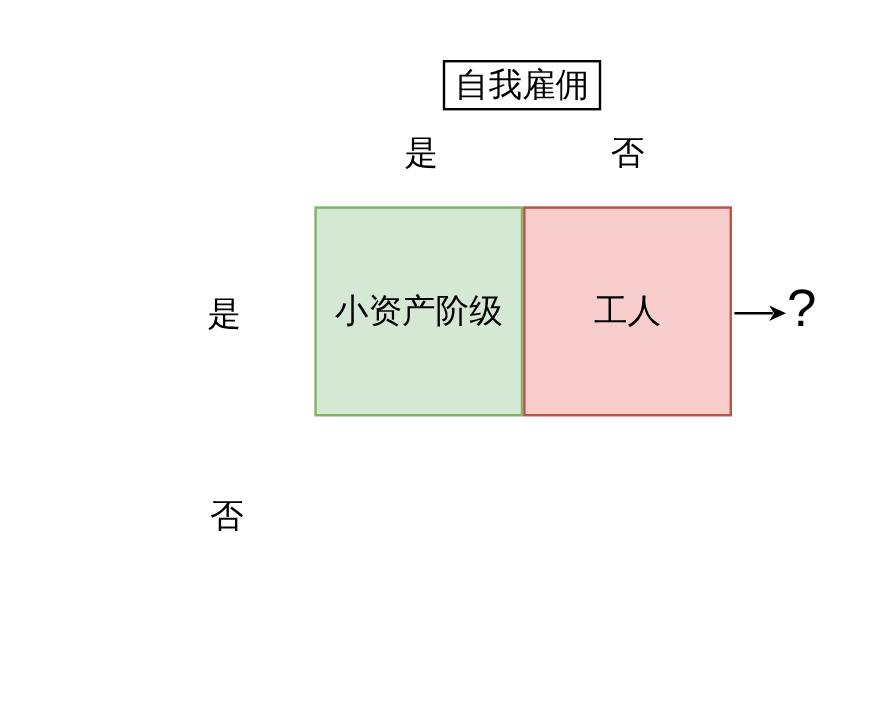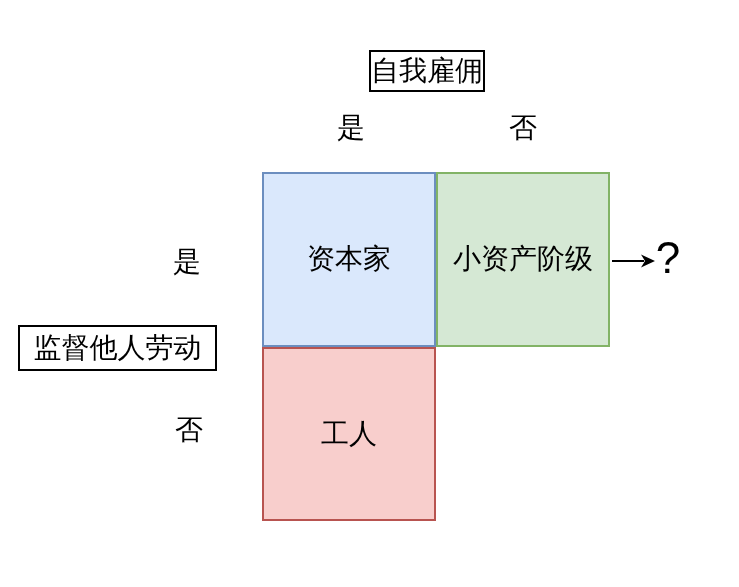--- a/index.html
+++ b/index.html
@@ -17,21 +17,21 @@
     border: 2px solid #000000;
     background: #ffffff;
     display: flex;
     align-items: center;
     justify-content: center;
     font-size: 28px;
     line-height: 1;
     box-sizing: border-box;
     white-space: nowrap;
   }
-  .title-box { left: 369px; top: 50px;  width: 116px; height: 42px; }
+  .title-box { left: 369px; top: 50px;  width: 132px; height: 42px; }
   .side-box  { left: 18px;  top: 325px; width: 199px; height: 46px; }
   .axis-label {
     position: absolute;
     width: 56px;
     height: 48px;
     display: flex;
     align-items: center;
     justify-content: center;
     font-size: 28px;
     line-height: 1;
@@ -83,31 +83,25 @@
 
 <div class="canvas">
 
   <div class="label-box title-box">
     <span>自我雇佣</span>
   </div>
 
   <div class="axis-label col-yes">是</div>
   <div class="axis-label col-no">否</div>
 
-  <div class="label-box side-box">
-    <span>监督他人劳动</span>
-  </div>
 
   <div class="axis-label row-yes">是</div>
   <div class="axis-label row-no">否</div>
 
   <div class="grid">
-    <div class="cell" style="background-color: rgb(218, 232, 252); border-color: rgb(108, 142, 191);">
-      <span>资本家</span>
-    </div>
     <div class="cell" style="background-color: rgb(213, 232, 212); border-color: rgb(130, 179, 102);">
       <span>小资产阶级</span>
     </div>
     <div class="cell" style="background-color: rgb(248, 206, 204); border-color: rgb(184, 84, 80); align-items: center;">
       <span>工人</span>
     </div>
   </div>
 
   <svg class="arrow" width="46" height="18" viewBox="0 0 46 18" aria-hidden="true">
     <line x1="2" y1="9" x2="34" y2="9" stroke="#000000" stroke-width="2"></line>

